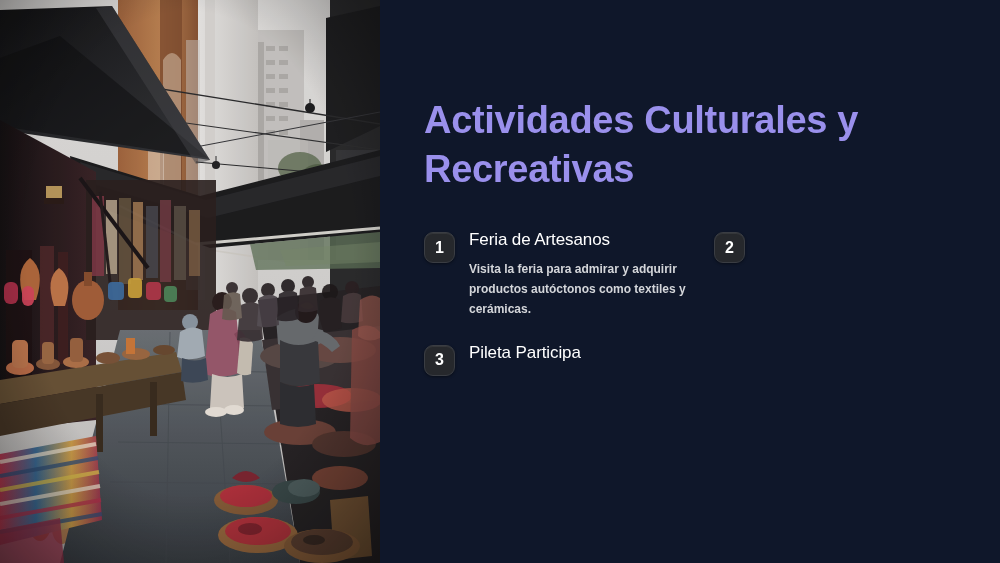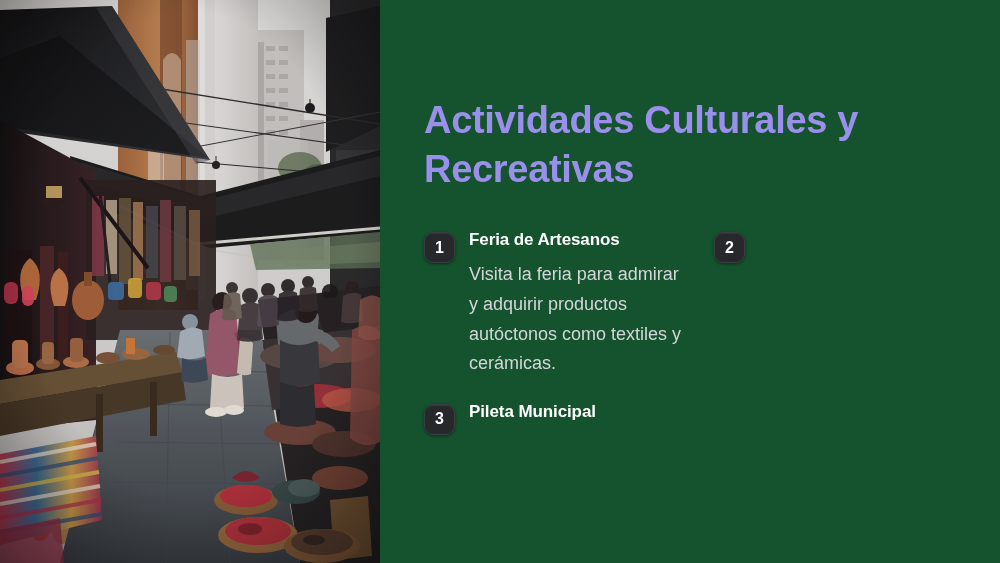--- a/index.html
+++ b/index.html
@@ -7,21 +7,21 @@
   html, body {
     width:1000px; height:563px;
     background:#2b2d31;
     font-family:"Liberation Sans", sans-serif;
     overflow:hidden;
   }
 
   .slide {
     position:relative;
     width:1000px; height:563px;
-    background:#14532d;
+    background:#0f172a;
     display:flex;
   }
 
   
   .photo-panel {
     position:relative;
     width:380px; height:563px;
     flex:0 0 380px;
     overflow:hidden;
     background:#1a1618;
@@ -69,32 +69,32 @@
     font-size:16px;
     font-weight:bold;
     line-height:1;
     margin-top:3px;
   }
 
   .item-body { margin-left:14px; }
 
   .item-title {
     font-size:17px;
-    font-weight:bold;
+    font-weight:normal;
     color:#ffffff;
     line-height:1.35;
     letter-spacing:-0.1px;
     margin-bottom:8px;
   }
 
   .item-desc {
-    font-size:18px;
+    font-size:12px;
     color:#d4d6da;
     line-height:1.65;
-    font-weight:normal;
+    font-weight:bold;
   }
 
   .item-wide .item-desc { max-width:none; }
 </style>
 </head>
 <body>
 
 <div class="slide">
 
   <div class="photo-panel">
@@ -376,19 +376,19 @@
         </div>
       </div>
 
       <div class="item">
         <div class="badge">2</div>
       </div>
 
       <div class="item item-wide">
         <div class="badge">3</div>
         <div class="item-body">
-          <div class="item-title">Pileta Municipal</div>
+          <div class="item-title">Pileta Participa</div>
         </div>
       </div>
 
     </div>
   </div>
 </div>
 
 </body></html>

